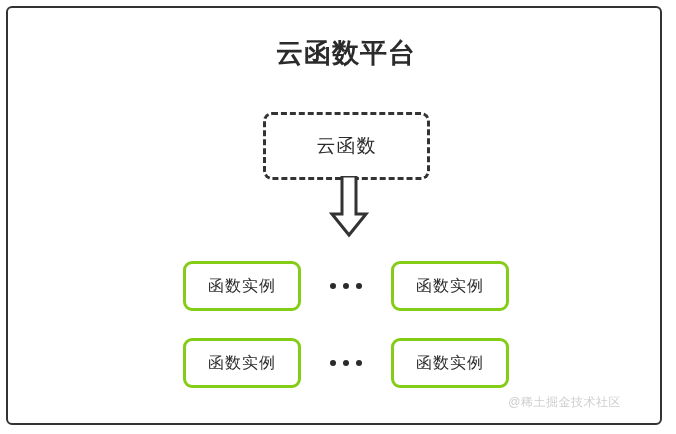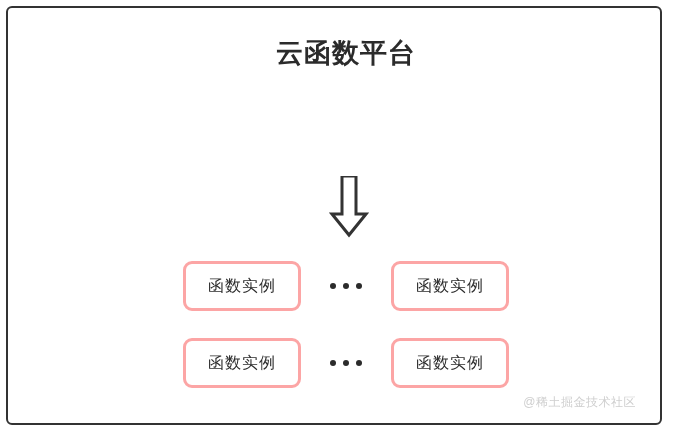--- a/index.html
+++ b/index.html
@@ -90,21 +90,21 @@
     align-items: center;
     justify-content: center;
   }
   .instance-row.row-1 { top: 252px; }
   .instance-row.row-2 { top: 329px; }
 
   .instance-box {
     width: 118px;
     height: 50px;
     box-sizing: border-box;
-    border: 3px solid #fca5a5;
+    border: 3px solid #84cc16;
     border-radius: 9px;
     background: #ffffff;
     display: flex;
     align-items: center;
     justify-content: center;
   }
   .instance-label {
     font-size: 16px;
     color: #2b2b2b;
     letter-spacing: 1px;
@@ -122,37 +122,40 @@
     width: 6px;
     height: 6px;
     border-radius: 50%;
     background: #2b2b2b;
     display: block;
   }
 
   
   .watermark {
     position: absolute;
-    right: 24px;
+    right: 39px;
     bottom: 12px;
     font-size: 12px;
     color: #cfcfcf;
     letter-spacing: 0.5px;
     white-space: nowrap;
   }
 </style>
 </head>
 <body>
 
 <div id="canvas">
 
   <div class="platform-frame">
 
     <div class="platform-title">云函数平台</div>
 
+    <div class="cloud-function-box">
+      <span class="cloud-function-label">云函数</span>
+    </div>
 
     <div class="flow-arrow">
       <svg width="40" height="62" viewBox="0 0 40 62" aria-hidden="true">
         <polygon points="13,0 27,0 27,38 37,38 20,59 3,38 13,38" fill="#ffffff" stroke="#333333" stroke-width="3" stroke-linejoin="miter"></polygon>
       </svg>
     </div>
 
     <div class="instance-row row-1">
       <div class="instance-box">
         <span class="instance-label">函数实例</span>

